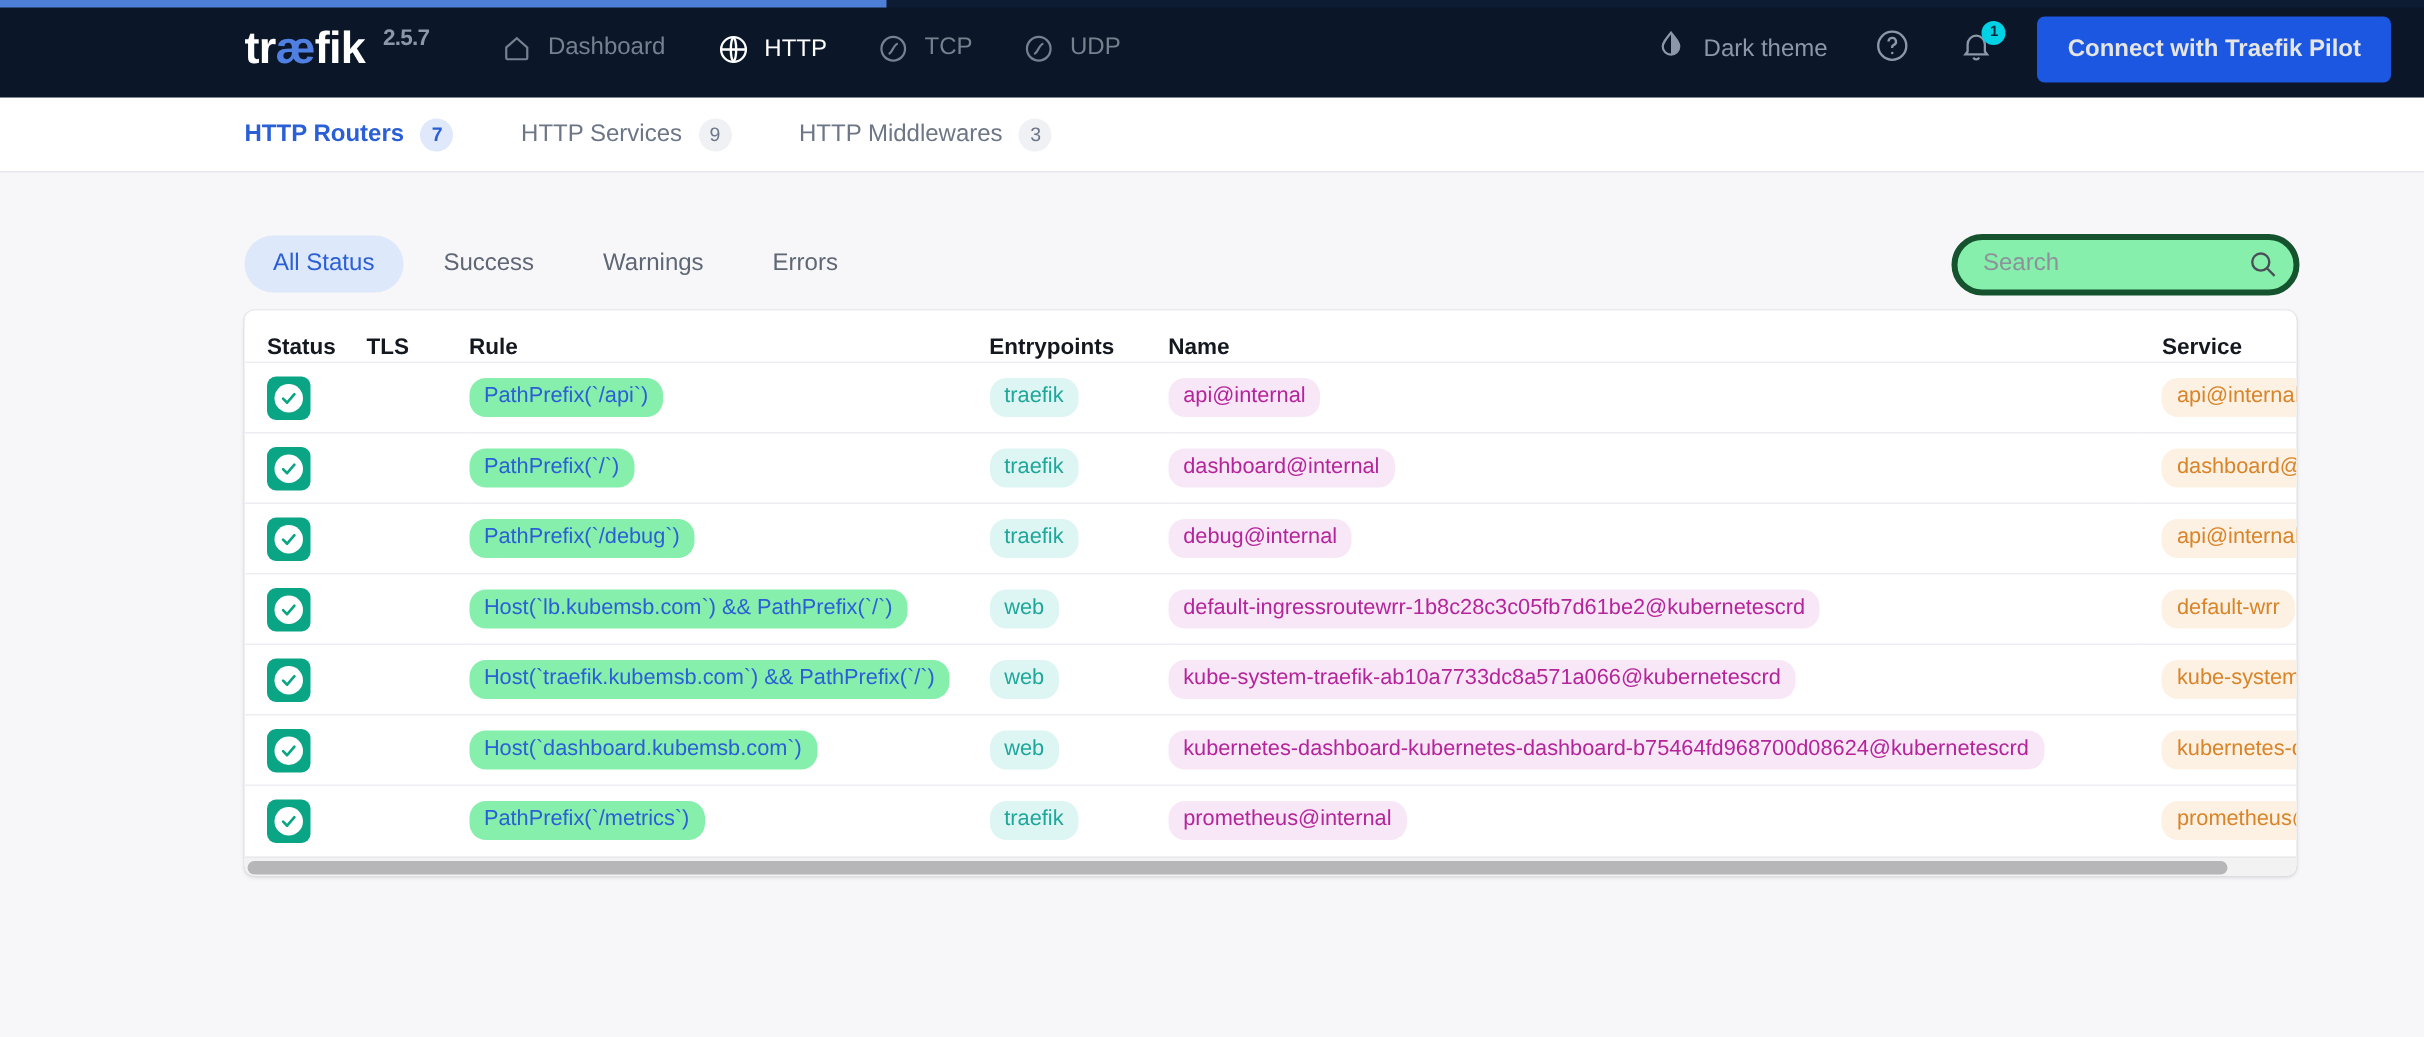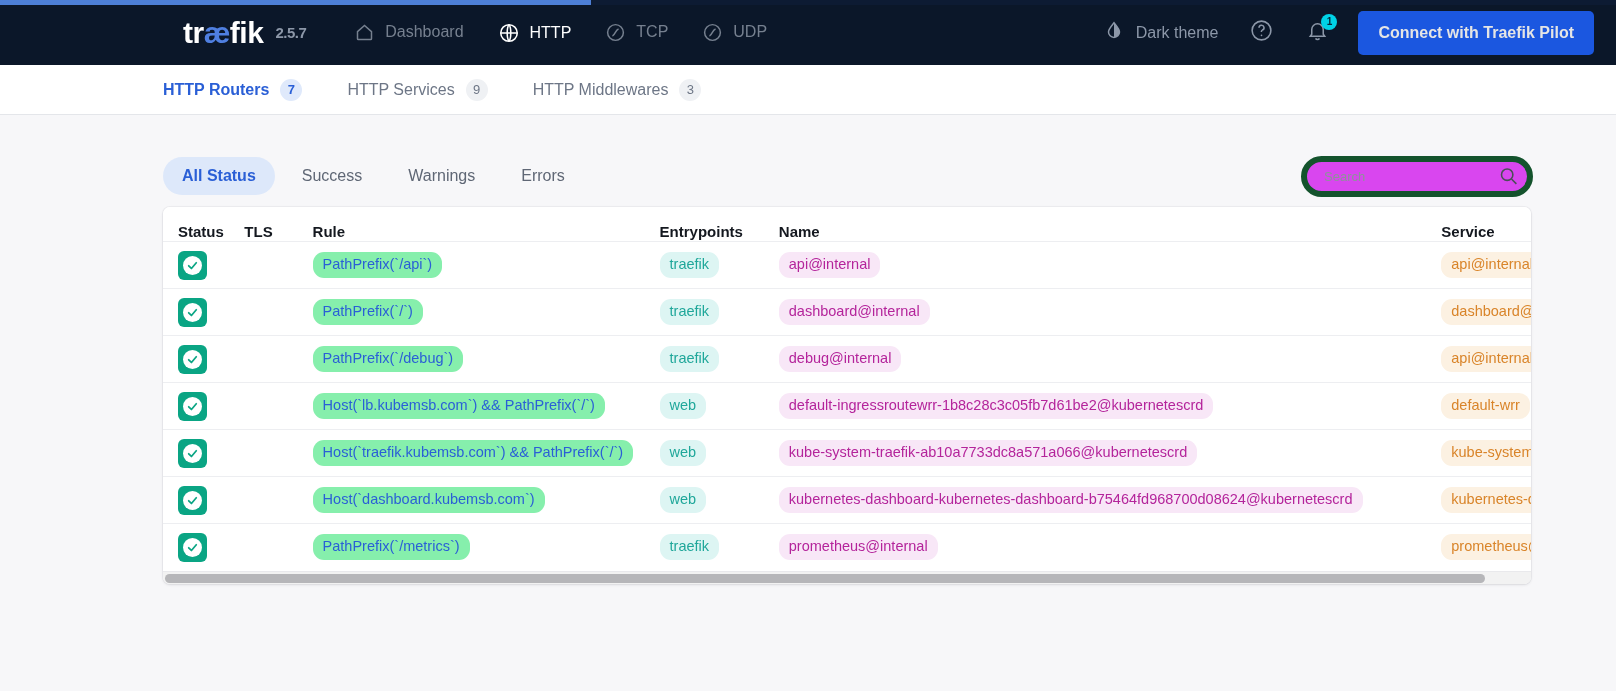--- a/index.html
+++ b/index.html
@@ -34,22 +34,21 @@
     padding-left: 163px;
     padding-right: 22px;
   }
   .logo {
     font-size: 30px;
     font-weight: 700;
     color: #ffffff;
     letter-spacing: -0.5px;
     line-height: 1;
     display: flex;
-    align-items: center;
-    margin-left: 20px;
+    align-items: flex-start;
   }
   .logo .ae { color: #4f7fe0; }
   .version {
     margin-left: 12px;
     font-size: 15px;
     color: #8c97a8;
     font-weight: 700;
   }
   .nav {
     display: flex;
@@ -159,38 +158,38 @@
     color: #5f6775;
     padding: 10px 19px;
     border-radius: 22px;
     cursor: pointer;
     white-space: nowrap;
     margin-right: 8px;
   }
   .sfilter.active {
     background: #dde8fa;
     color: #2a5fd6;
-    font-weight: 700;
+    font-weight: 400;
   }
   .searchwrap {
     margin-left: auto;
     margin-right: 83px;
     position: relative;
     width: 232px;
   }
   .searchwrap input {
     width: 100%;
     height: 41px;
-    border: 6px solid #14532d;
+    border: 4px solid #14532d;
     border-radius: 21px;
     padding: 0 40px 0 17px;
-    font-size: 13px;
+    font-size: 16px;
     color: #333;
     font-family: inherit;
-    background: #d946ef;
+    background: #86efac;
     outline: none;
   }
   .searchwrap input::placeholder { color: #8d929a; }
   .search-icon {
     position: absolute;
     right: 14px; top: 50%;
     transform: translateY(-50%);
     color: #4a4f57;
     cursor: pointer;
     display: flex;

